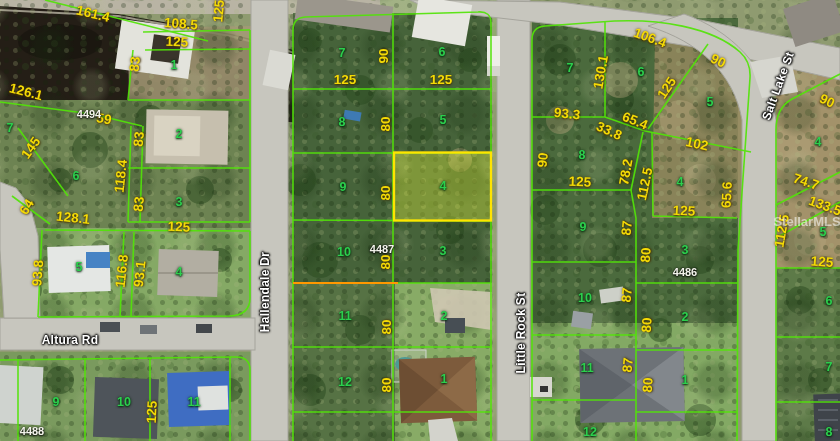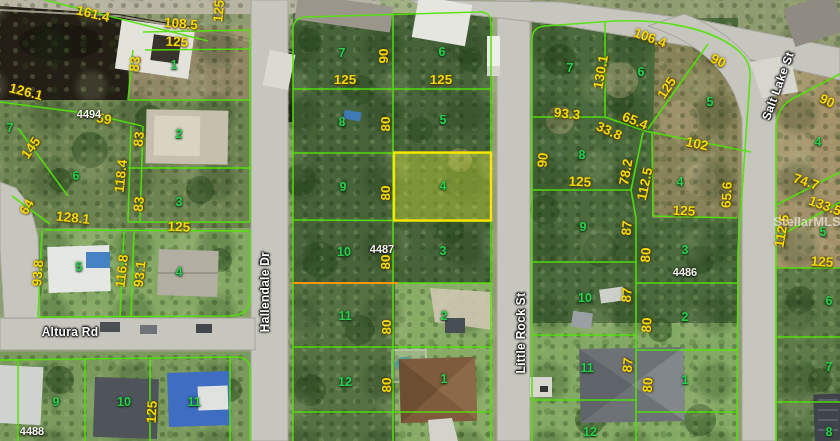--- a/index.html
+++ b/index.html
@@ -355,16 +355,16 @@
       <span class="lbl lot" style="left: 829px; top: 301px; transform: translate(-50%, -50%) rotate(0deg);">6</span>
       <span class="lbl lot" style="left: 829px; top: 367px; transform: translate(-50%, -50%) rotate(0deg);">7</span>
       <span class="lbl lot" style="left: 829px; top: 432px; transform: translate(-50%, -50%) rotate(0deg);">8</span>
       <span class="lbl blk" style="left: 89px; top: 114px; transform: translate(-50%, -50%) rotate(0deg);">4494</span>
       <span class="lbl blk" style="left: 382px; top: 249px; transform: translate(-50%, -50%) rotate(0deg);">4487</span>
       <span class="lbl blk" style="left: 645px; top: 272px; transform: translate(-50%, -50%) rotate(0deg); margin-left: 40px;">4486</span>
       <span class="lbl blk" style="left: 32px; top: 431px; transform: translate(-50%, -50%) rotate(0deg);">4488</span>
       <span class="lbl street" style="left: 265px; top: 292px; transform: translate(-50%, -50%) rotate(-90deg);">Hallendale Dr</span>
       <span class="lbl street" style="left: 521px; top: 333px; transform: translate(-50%, -50%) rotate(-90deg);">Little Rock St</span>
       <span class="lbl street" style="left: 778px; top: 86px; transform: translate(-50%, -50%) rotate(-70deg);">Salt Lake St</span>
-      <span class="lbl street" style="left: 70px; top: 332px; transform: translate(-50%, -50%) rotate(0deg);">Altura Rd</span>
+      <span class="lbl street" style="left: 70px; top: 340px; transform: translate(-50%, -50%) rotate(0deg);">Altura Rd</span>
       <span class="lbl wm" style="left: 807px; top: 221px; transform: translate(-50%, -50%) rotate(0deg);">StellarMLS</span>
     </div>
 </div>
 
 </body></html>

